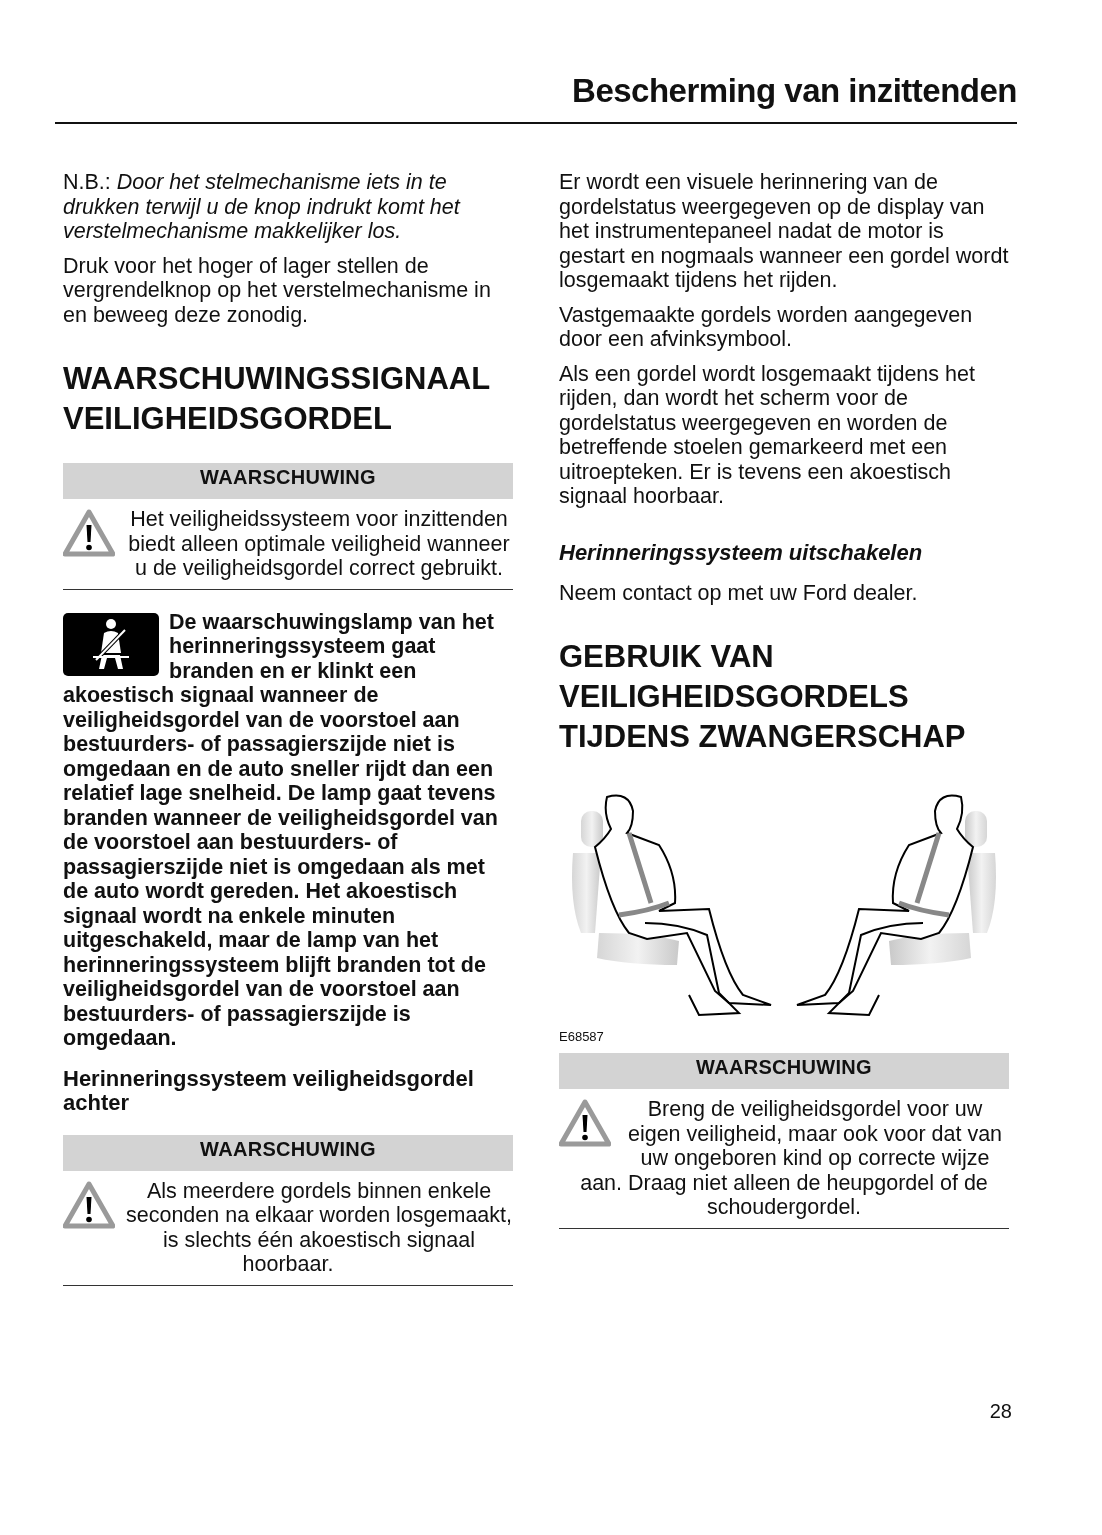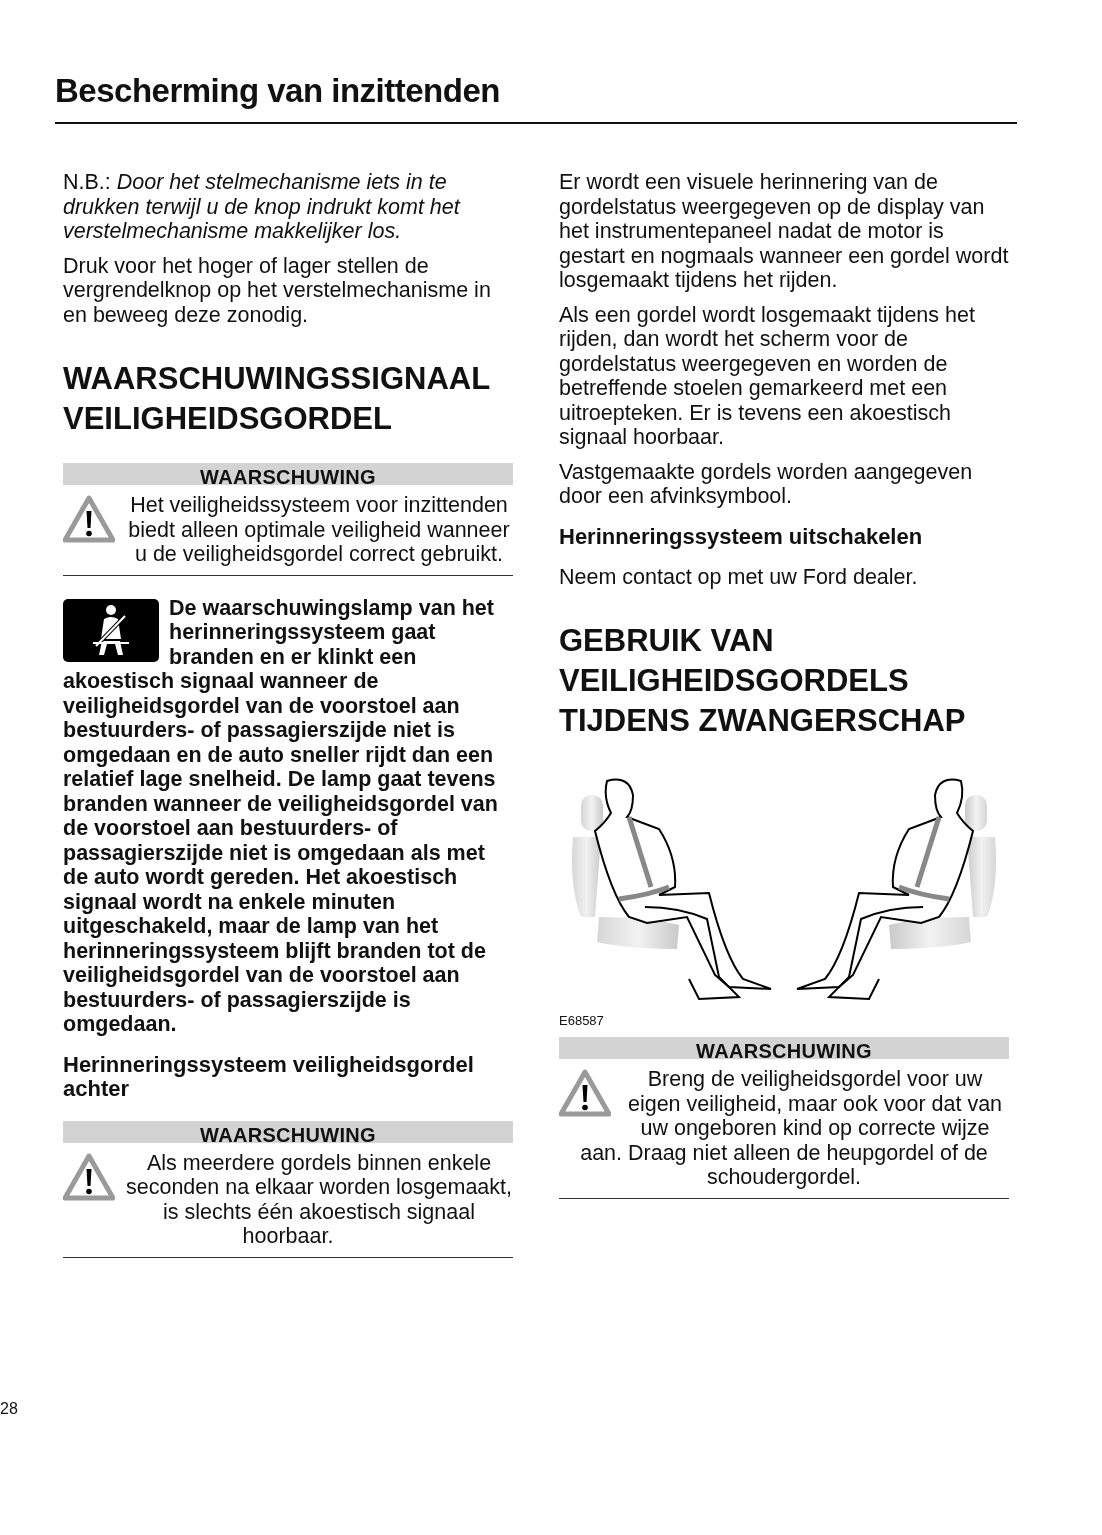--- a/index.html
+++ b/index.html
@@ -2,21 +2,21 @@
 <html><head>
   <meta charset="utf-8">
   <style>
     html, body { margin: 0; padding: 0; background: #ffffff; }
     body {
       width: 1102px; height: 1535px; position: relative; overflow: hidden;
       font-family: "Liberation Sans", "DejaVu Sans", sans-serif; color: #111;
     }
     .page-header {
       position: absolute; left: 55px; top: 72px; width: 962px;
-      text-align: left; font-weight: bold; font-size: 33px; letter-spacing: -0.5px;
+      text-align: right; font-weight: bold; font-size: 33px; letter-spacing: -0.5px;
       font-family: "Liberation Sans", sans-serif;
     }
     .header-rule {
       position: absolute; left: 55px; top: 122px; width: 962px; height: 0;
       border-top: 2px solid #111;
     }
     .col { position: absolute; top: 170px; width: 450px; }
     .col-left { left: 63px; }
     .col-right { left: 559px; }
     p { margin: 0; font-size: 21.5px; line-height: 24.5px; }
@@ -24,38 +24,38 @@
     .note .nb { font-weight: normal; font-style: normal; }
     .note .it { font-style: italic; }
     .note .ok { font-weight: bold; font-style: italic; }
     .body-p { margin-bottom: 10px; }
     h2 {
       margin: 0; font-size: 31px; line-height: 40px; font-weight: 900;
       text-transform: uppercase; letter-spacing: 0px;
     }
     h3 { margin: 0; font-size: 22px; line-height: 24px; font-weight: 900; }
     .warn-bar {
-      background: #d3d3d3; height: 22px; line-height: 29px; text-align: center;
+      background: #d3d3d3; height: 36px; line-height: 29px; text-align: center;
       font-weight: 900; font-size: 20px; letter-spacing: 0.3px;
     }
     .warn-box { position: relative; padding-top: 8px; }
     .warn-box .tri {
       float: left; width: 52px; height: 48px; margin: 2px 10px 0 0;
     }
     .warn-box p { font-size: 21.5px; line-height: 24.5px; text-align: center; }
     .warn-rule { clear: both; border-top: 1.5px solid #333; margin-top: 8px; }
     .lamp {
       float: left; width: 96px; height: 63px; background: #000; border-radius: 5px;
       margin: 3px 10px 4px 0; position: relative;
     }
     .figure { position: relative; width: 450px; height: 240px; }
     .fig-label { font-size: 13px; margin-top: 2px; }
     .page-num {
-      position: absolute; left: 0; width: 1012px; top: 1400px; text-align: left;
-      font-size: 16px;
+      position: absolute; left: 0; width: 1012px; top: 1400px; text-align: right;
+      font-size: 20px;
     }
   </style>
 </head>
 <body>
 
 <div class="page-header">Bescherming van inzittenden</div>
 <div class="header-rule"></div>
 
 <div class="col col-left">
   <p class="note"><span class="nb">N.B.:</span><span class="it"> Door het stelmechanisme iets in te drukken terwijl u de knop indrukt komt het verstelmechanisme makkelijker los.</span></p>
@@ -97,24 +97,24 @@
       <path d="M23.5 16 L28.5 16 L27.5 33 L24.5 33 Z" fill="#000"></path>
       <circle cx="26" cy="38.5" r="2.8" fill="#000"></circle>
     </svg>
     <p>Als meerdere gordels binnen enkele seconden na elkaar worden losgemaakt, is slechts één akoestisch signaal hoorbaar.</p>
     <div class="warn-rule"></div>
   </div>
 </div>
 
 <div class="col col-right">
   <p class="body-p">Er wordt een visuele herinnering van de gordelstatus weergegeven op de display van het instrumentepaneel nadat de motor is gestart en nogmaals wanneer een gordel wordt losgemaakt tijdens het rijden.</p>
+  <p class="body-p">Vastgemaakte gordels worden aangegeven door een afvinksymbool.</p>
   <p class="body-p">Als een gordel wordt losgemaakt tijdens het rijden, dan wordt het scherm voor de gordelstatus weergegeven en worden de betreffende stoelen gemarkeerd met een uitroepteken. Er is tevens een akoestisch signaal hoorbaar.</p>
-  <p class="body-p">Vastgemaakte gordels worden aangegeven door een afvinksymbool.</p>
 
-  <h3 style="margin-top:16px;margin-bottom:16px;">Herinneringssysteem uitschakelen</h3>
+  <h3 style="margin-top:32px;margin-bottom:16px;font-style:italic;">Herinneringssysteem uitschakelen</h3>
   <p class="body-p">Neem contact op met uw Ford dealer.</p>
 
   <h2 style="margin-top:32px;margin-bottom:26px;">GEBRUIK VAN VEILIGHEIDSGORDELS TIJDENS ZWANGERSCHAP</h2>
 
   <div class="figure">
     <svg viewBox="0 0 450 240" width="450" height="240">
       <defs>
         <linearGradient id="seatg" x1="0" x2="1">
           <stop offset="0" stop-color="#d6d6d6"></stop>
           <stop offset="0.5" stop-color="#f2f2f2"></stop>

